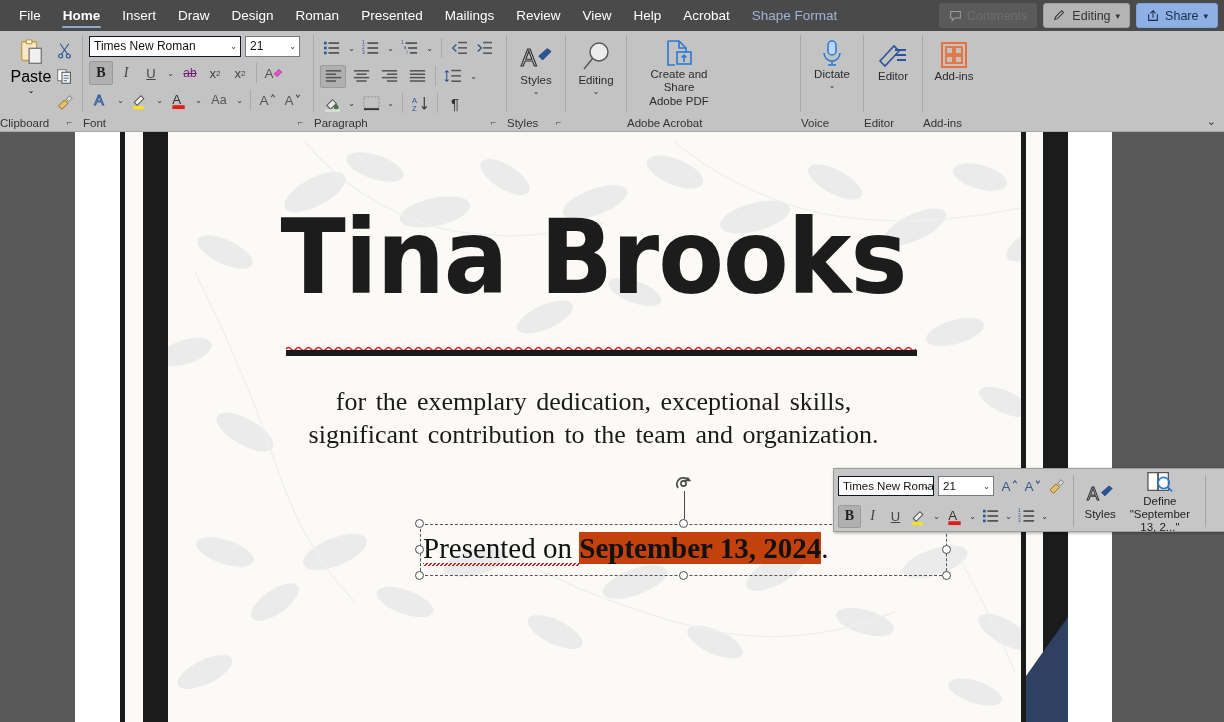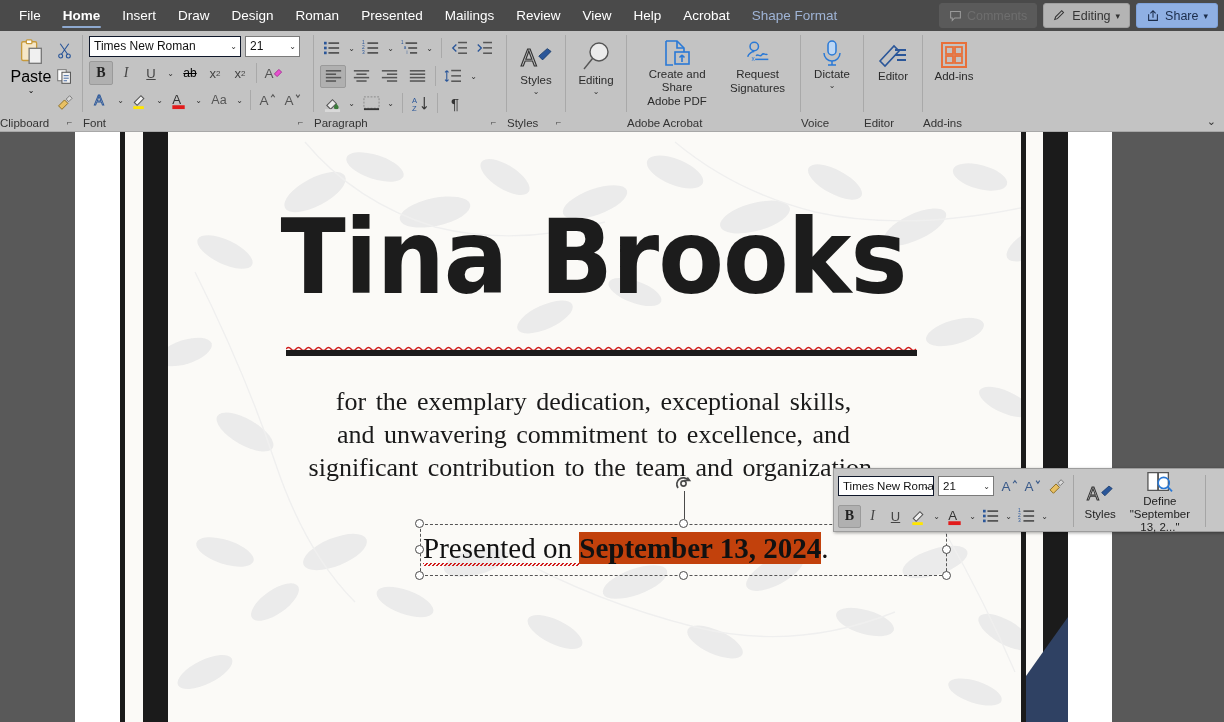--- a/index.html
+++ b/index.html
@@ -266,21 +266,21 @@
             <div class="sm pressed" style="font-family:'Liberation Serif',serif;font-weight:bold;font-size:14px;color:#222">
                 <span>B</span>
               </div>
             <div class="sm" style="font-family:'Liberation Serif',serif;font-style:italic;font-size:14px;color:#444">
                 <span>I</span>
               </div>
             <div class="sm" style="font-size:13px;color:#444;text-decoration:underline">
                 <span>U</span>
               </div>
             <div class="caret">⌄</div>
-            <div class="sm" style="font-size:12px;color:#000000;text-decoration:line-through">
+            <div class="sm" style="font-size:12px;color:#701a75;text-decoration:line-through">
                 <span>ab</span>
               </div>
             <div class="sm" style="font-size:13px;color:#444">
                 <span>x</span>
                 <sub style="font-size:8px">2</sub>
               </div>
             <div class="sm" style="font-size:13px;color:#444">
                 <span>x</span>
                 <sup style="font-size:8px">2</sup>
               </div>
@@ -510,31 +510,20 @@
           <div class="icbtn" style="width:92px">
             <svg width="30" height="28" viewBox="0 0 30 28">
               <path d="M4 2h11l7 7v4" fill="none" stroke="#2a79d6" stroke-width="1.6"></path>
               <path d="M4 2v24h7" fill="none" stroke="#2a79d6" stroke-width="1.6"></path>
               <path d="M15 2v7h7" fill="none" stroke="#2a79d6" stroke-width="1.6"></path>
               <rect x="13" y="13" width="14" height="12" fill="none" stroke="#2a79d6" stroke-width="1.6"></rect>
               <path d="M20 23v-7M20 16l-2.5 2.5M20 16l2.5 2.5" stroke="#2a79d6" stroke-width="1.6" fill="none"></path>
             </svg>
             <span class="lbl">Create and Share</span>
             <span class="lbl">Adobe PDF</span>
-          </div>
-          <div class="icbtn" style="width:76px">
-            <svg width="30" height="28" viewBox="0 0 32 28">
-              <circle cx="12" cy="7" r="4.5" fill="none" stroke="#2a79d6" stroke-width="1.6"></circle>
-              <path d="M5 18c1-4 5-5.5 7-5.5" fill="none" stroke="#2a79d6" stroke-width="1.6"></path>
-              <path d="M14 17c2-3 4 2 6-1s4 1 6-1" fill="none" stroke="#2a79d6" stroke-width="1.6"></path>
-              <rect x="13" y="20" width="14" height="1.6" fill="#2a79d6"></rect>
-              <text x="9" y="22" font-size="7" fill="#2a79d6" font-family="Liberation Sans">x</text>
-            </svg>
-            <span class="lbl">Request</span>
-            <span class="lbl">Signatures</span>
           </div>
         </div>
         <div class="rgroup-label">
           <span>Adobe Acrobat</span>
         </div>
       </div>
       <div class="sep"></div>
 
       <div class="rgroup" style="width:62px">
         <div class="rgroup-body" style="justify-content:center; padding-top:6px">
@@ -658,21 +647,20 @@
       </svg>
 
       <div class="cert-title">Tina Brooks</div>
       <svg class="title-sq" viewBox="0 0 631 4" preserveAspectRatio="none">
         <path d="M0 3 Q2.5 0 5 3 T10 3 T15 3 T20 3 T25 3 T30 3 T35 3 T40 3 T45 3 T50 3 T55 3 T60 3 T65 3 T70 3 T75 3 T80 3 T85 3 T90 3 T95 3 T100 3 T105 3 T110 3 T115 3 T120 3 T125 3 T130 3 T135 3 T140 3 T145 3 T150 3 T155 3 T160 3 T165 3 T170 3 T175 3 T180 3 T185 3 T190 3 T195 3 T200 3 T205 3 T210 3 T215 3 T220 3 T225 3 T230 3 T235 3 T240 3 T245 3 T250 3 T255 3 T260 3 T265 3 T270 3 T275 3 T280 3 T285 3 T290 3 T295 3 T300 3 T305 3 T310 3 T315 3 T320 3 T325 3 T330 3 T335 3 T340 3 T345 3 T350 3 T355 3 T360 3 T365 3 T370 3 T375 3 T380 3 T385 3 T390 3 T395 3 T400 3 T405 3 T410 3 T415 3 T420 3 T425 3 T430 3 T435 3 T440 3 T445 3 T450 3 T455 3 T460 3 T465 3 T470 3 T475 3 T480 3 T485 3 T490 3 T495 3 T500 3 T505 3 T510 3 T515 3 T520 3 T525 3 T530 3 T535 3 T540 3 T545 3 T550 3 T555 3 T560 3 T565 3 T570 3 T575 3 T580 3 T585 3 T590 3 T595 3 T600 3 T605 3 T610 3 T615 3 T620 3 T625 3 T630 3" fill="none" stroke="#cf1b1b" stroke-width="1.4"></path>
       </svg>
       <div class="title-rule"></div>
 
       <div class="cert-body">
         <div>for the exemplary  dedication,  exceptional  skills,</div>
-        <div>and unwavering  commitment  to excellence,  and</div>
         <div>significant  contribution  to the team and organization.</div>
       </div>
 
       <div class="tbox">
         <div class="tbox-dash"></div>
         <div class="tbox-text">
           <span class="sq-red">Presented on </span><span class="hl">September 13, 2024</span><span>.</span>
         </div>
 
         <div class="handle" style="left:-5px; top:-5px"></div>

